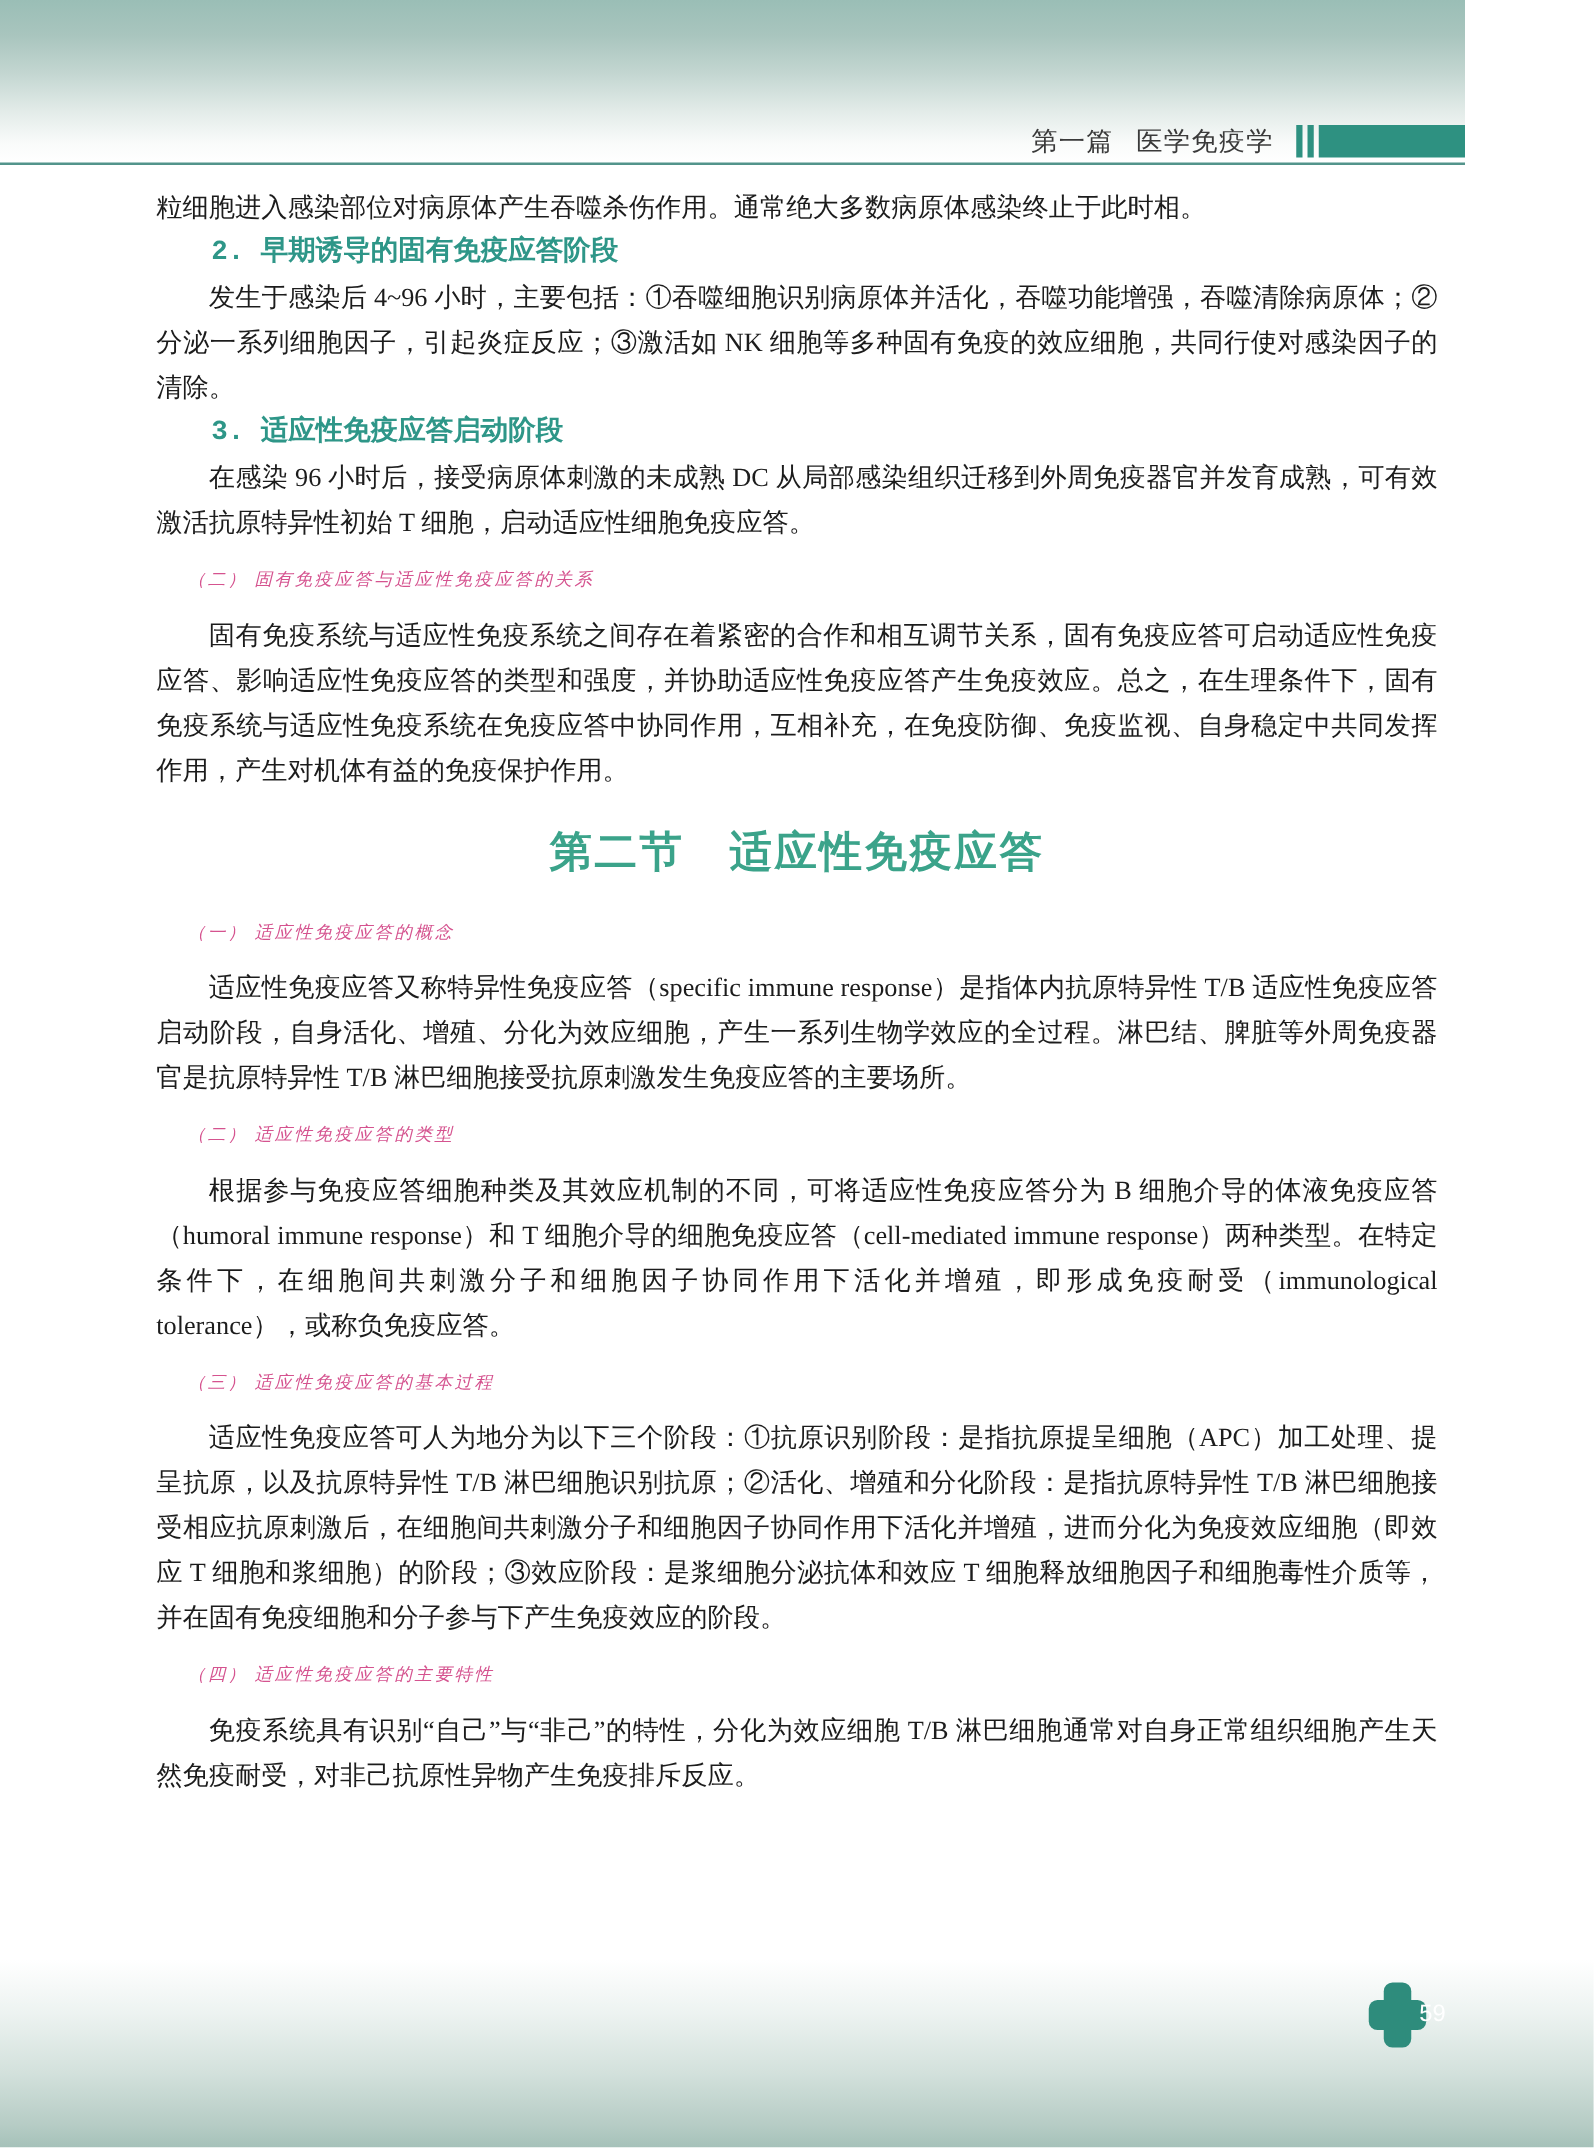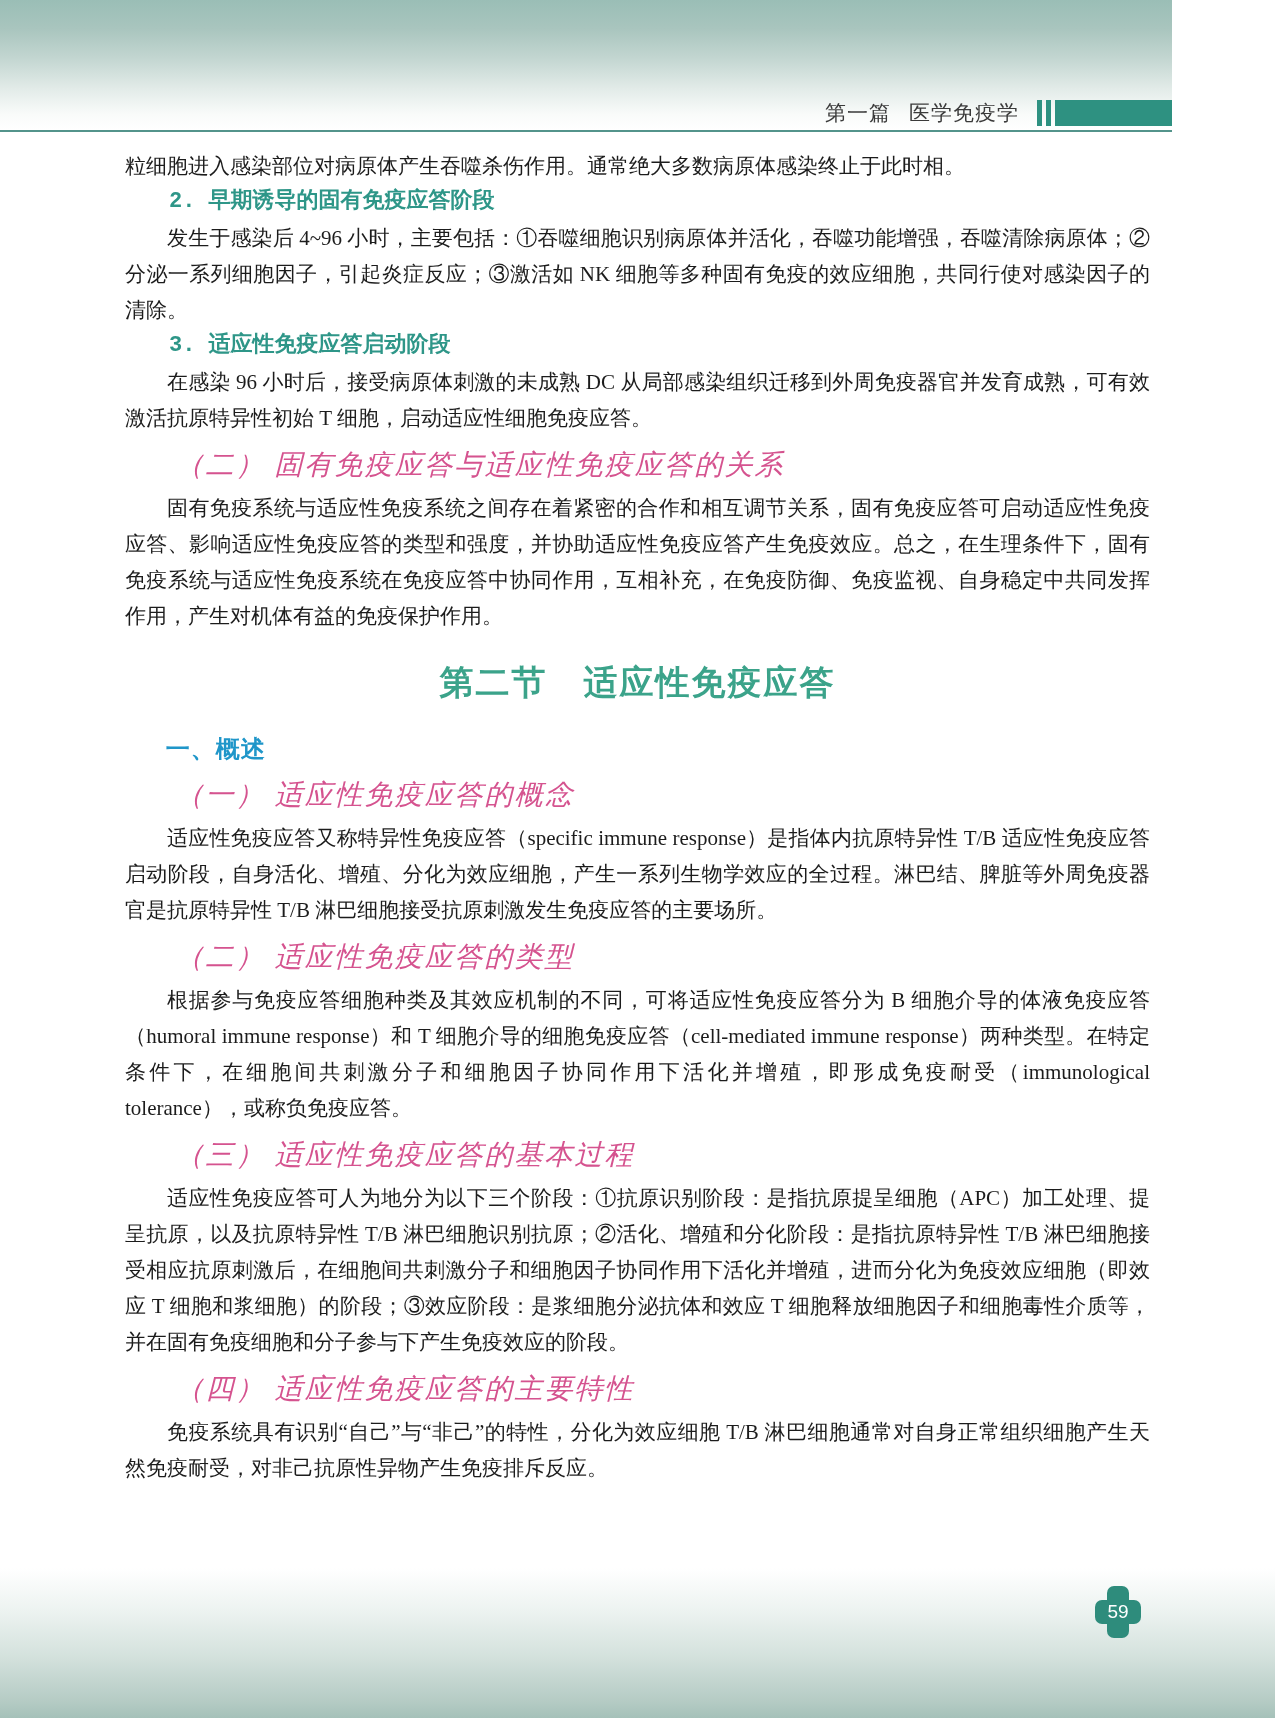--- a/index.html
+++ b/index.html
@@ -28,35 +28,35 @@
   .bottom-band{
     position:absolute;bottom:0;left:0;width:1275px;height:150px;
     background:linear-gradient(180deg,#ffffff 0%,#edf3f1 28%,#d3e1dc 60%,#b6ccc5 88%,#a5c1b9 100%);
   }
   
   .cross{position:absolute;left:1095px;top:1586px;width:46px;height:52px;}
   .cross .v{position:absolute;left:12px;top:0;width:22px;height:52px;border-radius:7px;background:#2e8c7c;}
   .cross .h{position:absolute;left:0;top:14px;width:46px;height:24px;border-radius:7px;background:#2e8c7c;}
   .cross .num{
     position:absolute;left:0;top:14px;width:46px;height:24px;display:flex;align-items:center;justify-content:center;
-    font-family:"Liberation Sans","DejaVu Sans",sans-serif;font-size:19px;color:#ffffff;
+    font-family:"Liberation Sans","DejaVu Sans",sans-serif;font-size:19px;color:#ffffff;padding-left:28px;
   }
   
   .content{position:absolute;left:125px;right:125px;top:148px;color:#1c1c1c;}
   .para{
     font-size:21px;line-height:36px;text-align:justify;text-indent:2em;margin:0;
   }
   .para.cont{text-indent:0;}
   .h-num{
     font-family:Liberation Mono, monospace;font-weight:bold;
     font-size:22px;line-height:36px;color:#2e9688;text-indent:2em;margin:0;
   }
   .h-pink{
     font-style:italic;font-weight:500;letter-spacing:2px;
-    font-size:28px;line-height:30px;color:#d5538f;text-indent:1.8em;margin:14px 0 10px 0;
+    font-size:14px;line-height:30px;color:#d5538f;text-indent:1.8em;margin:14px 0 10px 0;
   }
   .h-sec{
     font-family:"Liberation Sans","DejaVu Sans",sans-serif;font-weight:bold;
     font-size:34px;line-height:48px;color:#3ba38a;text-align:center;letter-spacing:2px;
     margin:24px 0 26px 0;
   }
   .h-sec .sec-gap{display:inline-block;width:36px;}
   .h-blue{
     font-family:"Liberation Sans","DejaVu Sans",sans-serif;font-weight:bold;
     font-size:24px;line-height:34px;color:#1f96c9;text-indent:1.7em;margin:22px 0 6px 0;letter-spacing:1px;
@@ -76,21 +76,20 @@
 
 <div class="content">
   <p class="para cont">粒细胞进入感染部位对病原体产生吞噬杀伤作用。通常绝大多数病原体感染终止于此时相。</p>
   <p class="h-num">2. 早期诱导的固有免疫应答阶段</p>
   <p class="para">发生于感染后 4~96 小时，主要包括：①吞噬细胞识别病原体并活化，吞噬功能增强，吞噬清除病原体；②分泌一系列细胞因子，引起炎症反应；③激活如 NK 细胞等多种固有免疫的效应细胞，共同行使对感染因子的清除。</p>
   <p class="h-num">3. 适应性免疫应答启动阶段</p>
   <p class="para">在感染 96 小时后，接受病原体刺激的未成熟 DC 从局部感染组织迁移到外周免疫器官并发育成熟，可有效激活抗原特异性初始 T 细胞，启动适应性细胞免疫应答。</p>
   <p class="h-pink">（二） 固有免疫应答与适应性免疫应答的关系</p>
   <p class="para">固有免疫系统与适应性免疫系统之间存在着紧密的合作和相互调节关系，固有免疫应答可启动适应性免疫应答、影响适应性免疫应答的类型和强度，并协助适应性免疫应答产生免疫效应。总之，在生理条件下，固有免疫系统与适应性免疫系统在免疫应答中协同作用，互相补充，在免疫防御、免疫监视、自身稳定中共同发挥作用，产生对机体有益的免疫保护作用。</p>
   <h1 class="h-sec"><span>第二节</span><span class="sec-gap"></span><span>适应性免疫应答</span></h1>
-  <p class="h-blue">一、概述</p>
   <p class="h-pink">（一） 适应性免疫应答的概念</p>
   <p class="para">适应性免疫应答又称特异性免疫应答（specific immune response）是指体内抗原特异性 T/B 适应性免疫应答启动阶段，自身活化、增殖、分化为效应细胞，产生一系列生物学效应的全过程。淋巴结、脾脏等外周免疫器官是抗原特异性 T/B 淋巴细胞接受抗原刺激发生免疫应答的主要场所。</p>
   <p class="h-pink">（二） 适应性免疫应答的类型</p>
   <p class="para">根据参与免疫应答细胞种类及其效应机制的不同，可将适应性免疫应答分为 B 细胞介导的体液免疫应答（humoral immune response）和 T 细胞介导的细胞免疫应答（cell-mediated immune response）两种类型。在特定条件下，在细胞间共刺激分子和细胞因子协同作用下活化并增殖，即形成免疫耐受（immunological tolerance），或称负免疫应答。</p>
   <p class="h-pink">（三） 适应性免疫应答的基本过程</p>
   <p class="para">适应性免疫应答可人为地分为以下三个阶段：①抗原识别阶段：是指抗原提呈细胞（APC）加工处理、提呈抗原，以及抗原特异性 T/B 淋巴细胞识别抗原；②活化、增殖和分化阶段：是指抗原特异性 T/B 淋巴细胞接受相应抗原刺激后，在细胞间共刺激分子和细胞因子协同作用下活化并增殖，进而分化为免疫效应细胞（即效应 T 细胞和浆细胞）的阶段；③效应阶段：是浆细胞分泌抗体和效应 T 细胞释放细胞因子和细胞毒性介质等，并在固有免疫细胞和分子参与下产生免疫效应的阶段。</p>
   <p class="h-pink">（四） 适应性免疫应答的主要特性</p>
   <p class="para">免疫系统具有识别“自己”与“非己”的特性，分化为效应细胞 T/B 淋巴细胞通常对自身正常组织细胞产生天然免疫耐受，对非己抗原性异物产生免疫排斥反应。</p>
 </div>
 

